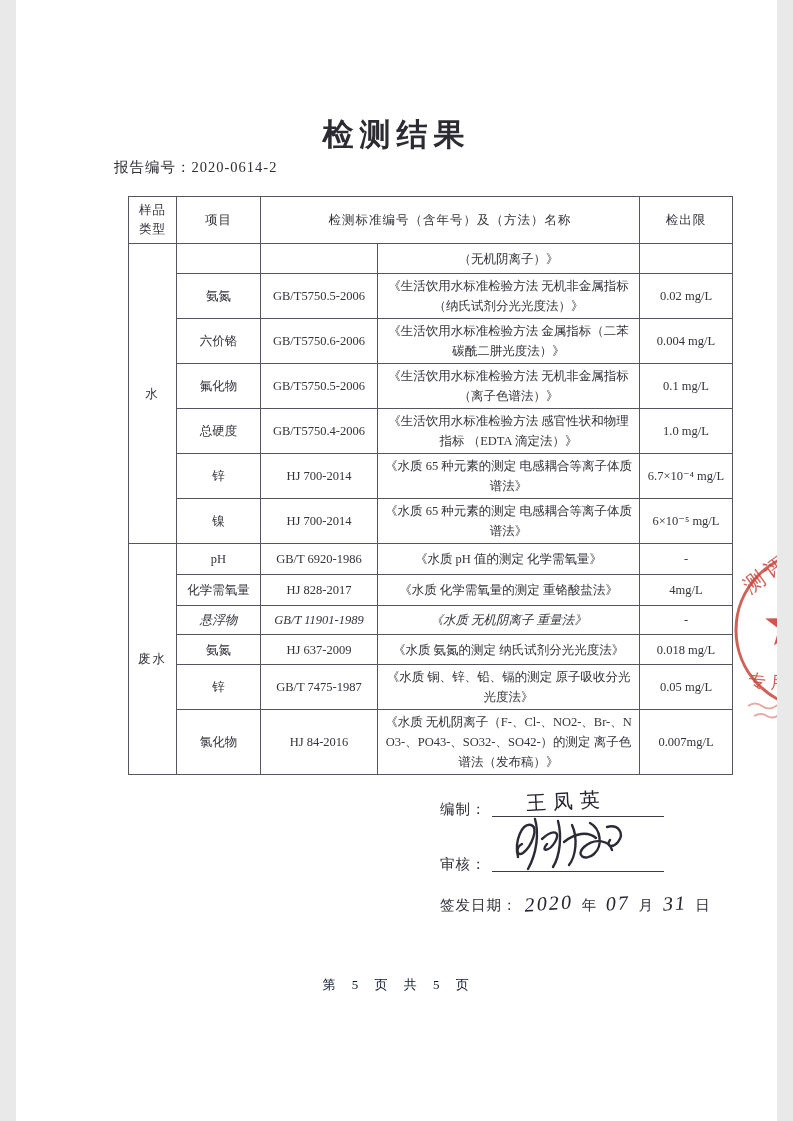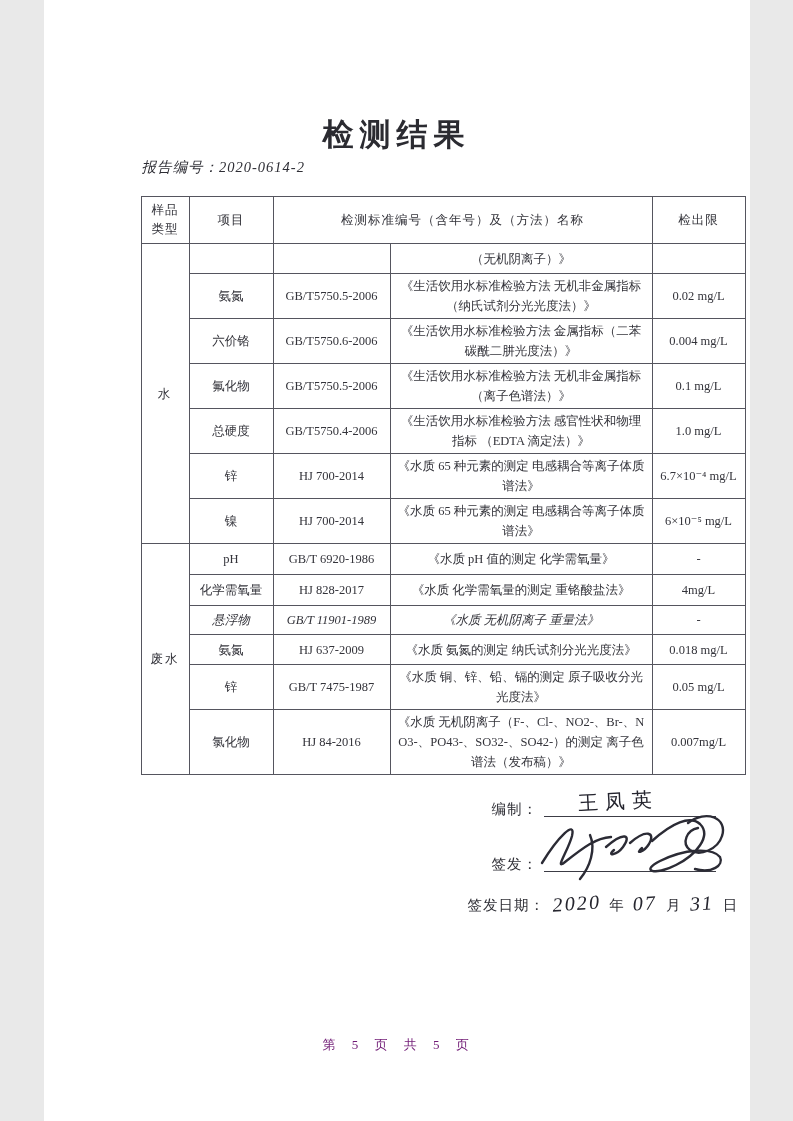--- a/index.html
+++ b/index.html
@@ -1,70 +1,70 @@
 <!DOCTYPE html>
 <html><head>
 <meta charset="utf-8">
 <style>
   html,body { margin:0; padding:0; background:#e9e9e9; }
   .page {
-    position:relative; width:706px; height:1121px; margin:0 auto;
+    position:relative; width:761px; height:1121px; margin:0 auto;
     background:#ffffff; overflow:hidden;
     font-family:"Liberation Serif","DejaVu Serif",serif;
     color:#2f2f36;
   }
   .title {
     position:absolute; top:114px; left:0; width:100%;
     text-align:center; font-size:31px; font-weight:600; letter-spacing:6px;
     color:#2b2b31;
   }
   .report-no {
     position:absolute; top:158px; left:98px;
-    font-size:14.5px; letter-spacing:1px; color:#2e2e35;font-style:italic;
+    font-size:14.5px; letter-spacing:1px; color:#2e2e35;
   }
   table.results {
-    position:absolute; top:196px; left:97px; width:604px;
+    position:absolute; top:196px; left:112px; width:604px;
     border-collapse:collapse; table-layout:fixed;
     font-size:12.5px; color:#33333a;
   }
   table.results th, table.results td {
     border:1px solid #55555e; text-align:center; vertical-align:middle;
     padding:2px 6px; font-weight:normal; line-height:20px;
     word-break:break-all; overflow:hidden;
   }
   table.results thead th { height:42px; line-height:19px; letter-spacing:1px; }
   td.sample { vertical-align:top; padding-top:7px; letter-spacing:2px; }
   td.method { padding:2px 9px; }
   td.limit  { padding:2px 3px; }
   tr.h30 { height:30px; } tr.h43 { height:43px; } tr.h31 { height:31px; }
   tr.h29 { height:29px;font-style:italic; } tr.h44 { height:44px; } tr.h64 { height:64px; }
 
   .signs { position:absolute; left:424px; top:772px; width:256px; font-size:14.5px; }
-  .sign-row { position:relative; height:55px; white-space:nowrap;margin-left:24px; }
+  .sign-row { position:relative; height:55px; white-space:nowrap; }
   .sign-label { position:absolute; left:0; bottom:8px; letter-spacing:1px; }
   .sign-line {
     position:absolute; left:52px; bottom:10px; width:172px; height:30px;
     border-bottom:1.2px solid #3c3c45;
   }
   .hand-name {
     position:absolute; left:34px; bottom:1px; display:inline-block;
     font-size:20px; letter-spacing:7px; color:#24242e;
     transform:rotate(-3deg);
   }
   .scribble { position:absolute; }
   .date-row { position:relative; margin-top:10px; white-space:nowrap; letter-spacing:1px; }
   .hand-digit {
     display:inline-block; font-size:20px; color:#26262f;
     transform:skewX(-10deg) rotate(-4deg); margin:0 3px; letter-spacing:2px;
   }
   .date-unit { display:inline-block; margin:0 1px; font-size:14.5px; }
 
   .footer {
-    position:absolute; top:1036px; left:0; width:100%; text-align:center;
-    font-size:13px; color:#701a75; letter-spacing:2px; word-spacing:9px;
+    position:absolute; top:976px; left:0; width:100%; text-align:center;
+    font-size:13px; color:#0f172a; letter-spacing:2px; word-spacing:9px;
   }
   .stamp { position:absolute; left:688px; top:546px; }
 </style>
 </head>
 <body>
 
 <div class="page">
 
   <div class="title">检测结果</div>
 
@@ -173,30 +173,32 @@
   </table>
 
   <div class="signs">
     <div class="sign-row">
       <span class="sign-label">编制：</span>
       <span class="sign-line">
         <span class="hand-name">王凤英</span>
       </span>
     </div>
     <div class="sign-row">
-      <span class="sign-label">签发：</span>
+      <span class="sign-label">审核：</span>
       <span class="sign-line"></span>
-      <svg class="scribble" style="left:40px; top:-22px;" width="208" height="82" viewBox="0 0 208 82">
+      <svg class="scribble" style="left:66px; top:-16px;" width="130" height="66" viewBox="0 0 130 66">
         <g fill="none" stroke="#2b2b35" stroke-width="2.4" stroke-linecap="round">
-          <path d="M10 58 C26 32 44 14 40 31 C36 46 22 66 33 57 C52 42 64 33 79 32"></path>
-          <path d="M58 30 C64 44 58 62 48 74"></path>
-          <path d="M74 42 C92 26 100 30 91 42 C85 50 74 52 82 45"></path>
-          <path d="M98 38 C114 24 124 27 117 39 C112 47 102 50 110 43"></path>
-          <path d="M120 36 C140 18 158 10 168 19 C180 31 164 50 144 60 C122 71 108 66 128 56 C152 44 180 42 188 52 C192 60 180 69 163 64"></path>
-          <path d="M156 18 C174 4 196 13 190 31 C186 44 168 52 158 45 C149 38 155 25 166 23"></path>
+          <path d="M12 46 C8 30 16 12 25 14 C33 16 26 35 17 42 C11 46 9 37 16 33"></path>
+          <path d="M29 8 C33 22 31 42 22 58"></path>
+          <path d="M36 28 C48 17 55 21 49 31 C43 41 34 41 41 33"></path>
+          <path d="M52 10 C56 25 54 45 47 56"></path>
+          <path d="M58 31 C69 22 82 20 90 27"></path>
+          <path d="M66 14 C72 27 70 45 63 54"></path>
+          <path d="M84 12 C95 18 97 35 88 43 C79 51 69 44 78 36 C89 26 104 30 106 39"></path>
+          <path d="M101 16 C112 13 119 22 112 31 C107 37 99 36 104 29"></path>
         </g>
       </svg>
     </div>
     <div class="date-row">
       <span>签发日期：</span>
       <span class="hand-digit">2020</span>
       <span class="date-unit">年</span>
       <span class="hand-digit">07</span>
       <span class="date-unit">月</span>
       <span class="hand-digit">31</span>

